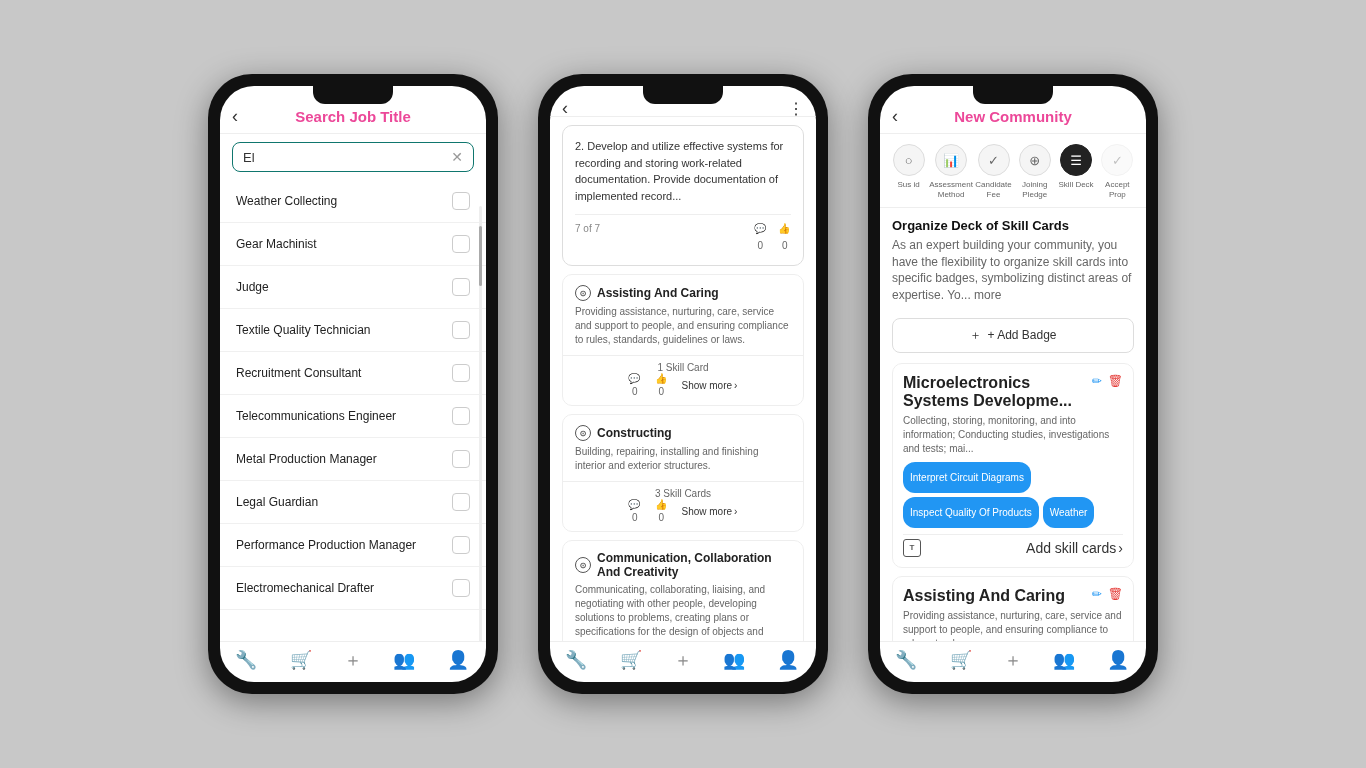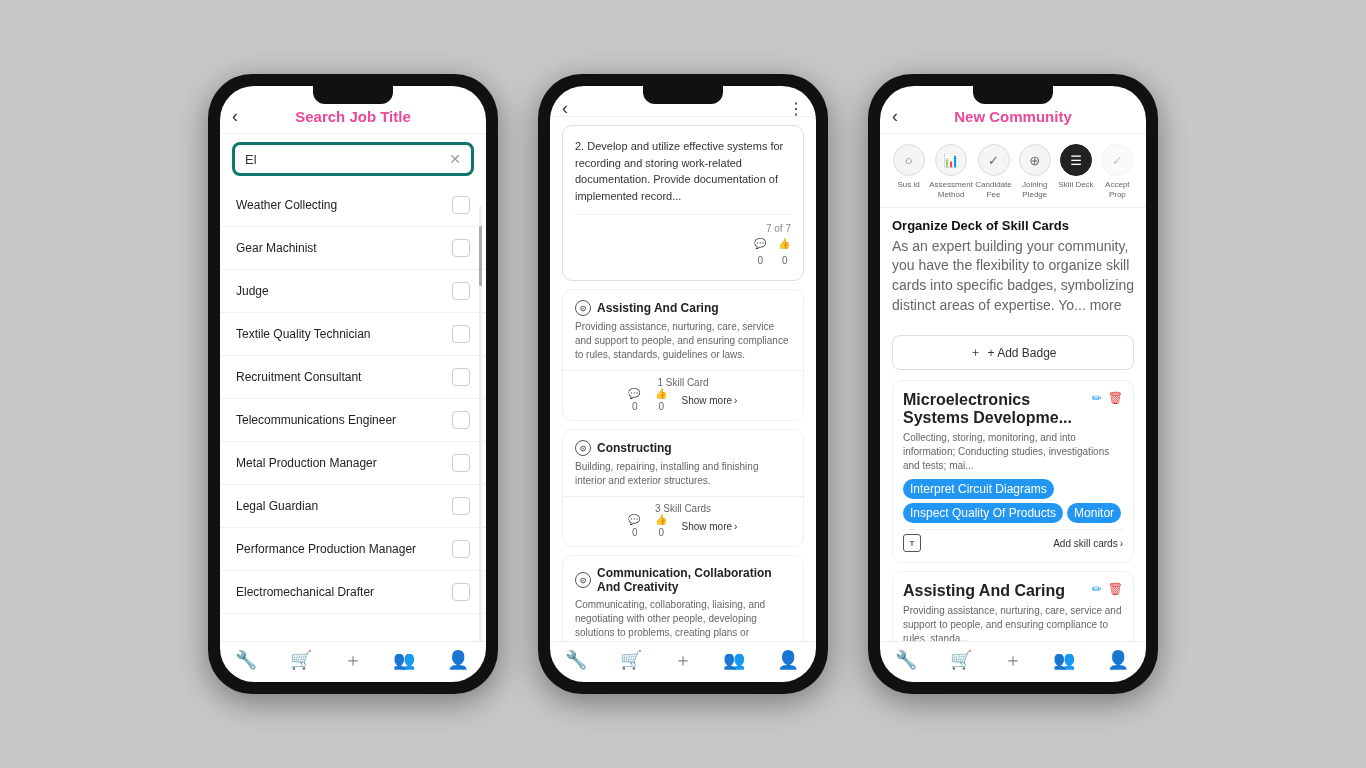--- a/index.html
+++ b/index.html
@@ -90,21 +90,21 @@
     }
     .nav-icon.active {
       color: #2196f3;
     }
 
     
     .search-bar {
       display: flex;
       align-items: center;
       margin: 8px 12px;
-      border: 3px solid #0f766e;
+      border: 1px solid #0f766e;
       border-radius: 8px;
       padding: 6px 10px;
       flex-shrink: 0;
     }
     .search-bar input {
       flex: 1;
       border: none;
       outline: none;
       font-size: 13px;
       color: #333;
@@ -168,28 +168,27 @@
       border-radius: 10px;
       padding: 12px;
       font-size: 11px;
       color: #333;
       line-height: 1.5;
       min-height: 80px;
       position: relative;
     }
     .card-footer {
       display: flex;
-      align-items: flex-end;
+      align-items: flex-start;
       justify-content: space-between;
       margin-top: 10px;
       padding-top: 6px;
       border-top: 1px solid #eee;
       font-size: 10px;
       color: #666;
-      flex-direction: column;
     }
     .card-footer .actions {
       display: flex;
       gap: 12px;
     }
     .action-item {
       display: flex;
       flex-direction: column;
       align-items: center;
       gap: 2px;
@@ -298,24 +297,24 @@
       overflow-y: auto;
       padding: 10px 12px;
     }
     .community-section-title {
       font-size: 13px;
       font-weight: 700;
       color: #111;
       margin-bottom: 4px;
     }
     .community-section-desc {
-      font-size: 14px;
+      font-size: 12px;
       color: #666;
       line-height: 1.4;
-      margin-bottom: 20px;
+      margin-bottom: 14px;
     }
     .add-badge-btn {
       display: flex;
       align-items: center;
       justify-content: center;
       gap: 6px;
       border: 1.5px solid #ddd;
       border-radius: 8px;
       padding: 8px;
       font-size: 12px;
@@ -356,23 +355,23 @@
       line-height: 1.4;
       margin-bottom: 6px;
     }
     .skill-tags {
       display: flex;
       flex-wrap: wrap;
       gap: 4px;
       margin-bottom: 6px;
     }
     .skill-tag {
-      padding: 3px 7px;
+      padding: 10px 7px;
       border-radius: 12px;
-      font-size: 12px;
+      font-size: 10px;
       color: #fff;
       background: #2196f3;
     }
     .skill-tag.blue { background: #2196f3; }
     .add-skill-row {
       display: flex;
       align-items: center;
       justify-content: space-between;
       padding-top: 4px;
       border-top: 1px solid #eee;
@@ -384,21 +383,21 @@
       border: 1.5px solid #555;
       border-radius: 3px;
       display: flex;
       align-items: center;
       justify-content: center;
       font-size: 8px;
       font-weight: 700;
       color: #555;
     }
     .add-skill-link {
-      font-size: 10px;
+      font-size: 14px;
       color: #333;
       display: flex;
       align-items: center;
       gap: 2px;
     }
   </style>
 </head>
 <body>
 
 <div class="phone">
@@ -617,21 +616,21 @@
         <span class="badge-title">Microelectronics Systems Developme...</span>
         <div class="badge-actions">
           <span class="badge-action-icon badge-edit">✏</span>
           <span class="badge-action-icon badge-delete">🗑</span>
         </div>
       </div>
       <div class="badge-desc">Collecting, storing, monitoring, and into information; Conducting studies, investigations and tests; mai...</div>
       <div class="skill-tags">
               <span class="skill-tag blue">Interpret Circuit Diagrams</span>
               <span class="skill-tag blue">Inspect Quality Of Products</span>
-              <span class="skill-tag blue">Monitor</span>
+              <span class="skill-tag blue">Weather</span>
             </div>
 
         <div class="add-skill-row">
           <div class="text-icon">T</div>
           <span class="add-skill-link">
             Add skill cards <span>›</span>
           </span>
         </div>
 
     </div>

